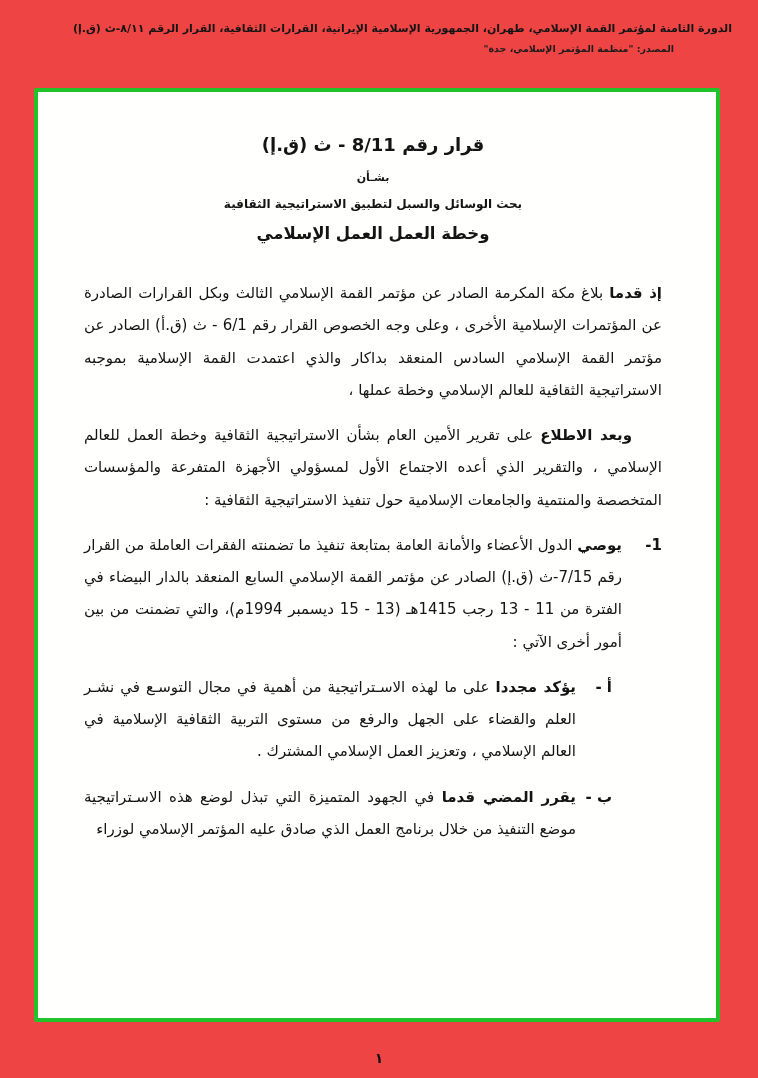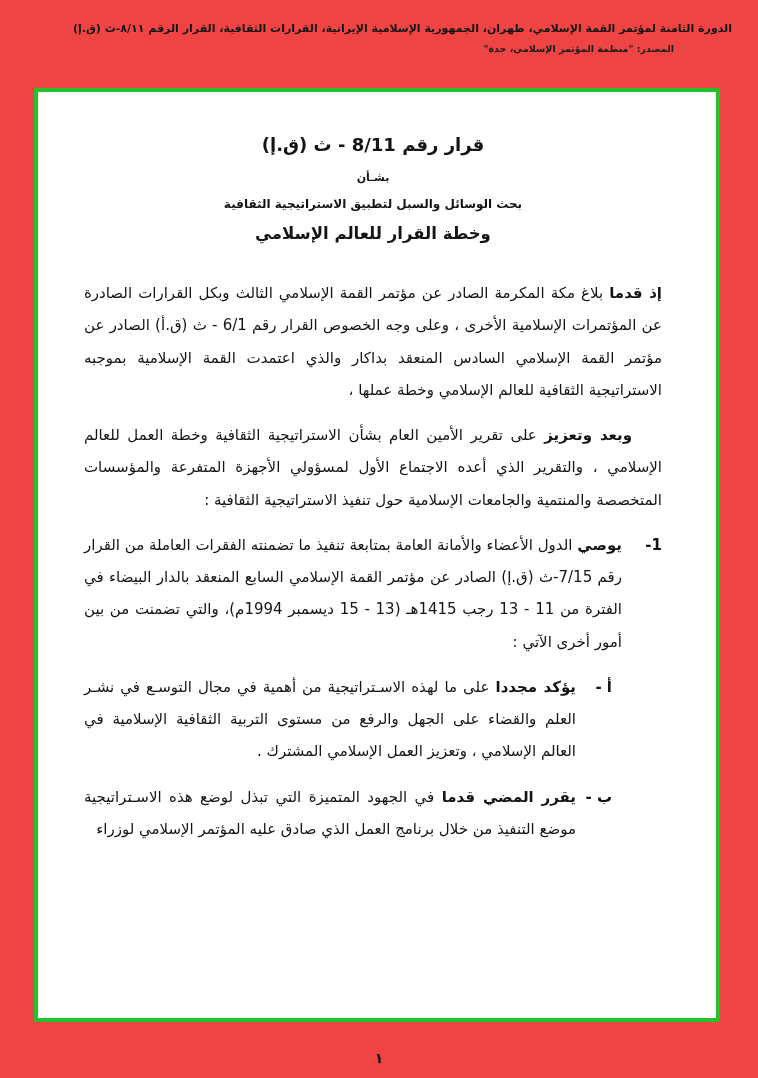--- a/index.html
+++ b/index.html
@@ -48,27 +48,27 @@
     <div class="hdr1">الدورة الثامنة لمؤتمر القمة الإسلامي، طهران، الجمهورية الإسلامية الإيرانية، القرارات الثقافية، القرار الرقم ٨/١١-ث (ق.إ)</div>
     <div class="hdr2">المصدر:  "منظمة المؤتمر الإسلامي، جدة"</div>
   </header>
 
   <main class="green-frame">
 
     <div class="title-block">
       <div class="t1">قرار رقم 8/11 - ث (ق.إ)</div>
       <div class="t2">بشـأن</div>
       <div class="t3">بحث الوسائل والسبل لتطبيق الاستراتيجية الثقافية</div>
-      <div class="t4">وخطة القرار للعالم الإسلامي</div>
+      <div class="t4">وخطة العمل العمل الإسلامي</div>
     </div>
 
 
     <p class="para"><span class="lead">إذ قدما</span><span> بلاغ مكة المكرمة الصادر عن مؤتمر القمة الإسلامي الثالث وبكل القرارات الصادرة عن المؤتمرات الإسلامية الأخرى ، وعلى وجه الخصوص القرار رقم 6/1 - ث (ق.أ) الصادر عن مؤتمر القمة الإسلامي السادس المنعقد بداكار والذي اعتمدت القمة الإسلامية بموجبه الاستراتيجية الثقافية للعالم الإسلامي وخطة عملها ،</span></p>
 
-    <p class="para indent"><span class="lead">وبعد وتعزيز</span><span> على تقرير الأمين العام بشأن الاستراتيجية الثقافية  وخطة العمل للعالم الإسلامي ، والتقرير الذي أعده الاجتماع الأول لمسؤولي الأجهزة المتفرعة والمؤسسات المتخصصة والمنتمية والجامعات الإسلامية حول تنفيذ الاستراتيجية الثقافية :</span></p>
+    <p class="para indent"><span class="lead">وبعد الاطلاع</span><span> على تقرير الأمين العام بشأن الاستراتيجية الثقافية  وخطة العمل للعالم الإسلامي ، والتقرير الذي أعده الاجتماع الأول لمسؤولي الأجهزة المتفرعة والمؤسسات المتخصصة والمنتمية والجامعات الإسلامية حول تنفيذ الاستراتيجية الثقافية :</span></p>
 
     <div class="num-item">
       <span class="marker">1-</span>
       <p class="item-body"><span class="lead">يوصي</span><span> الدول الأعضاء والأمانة العامة بمتابعة تنفيذ ما تضمنته الفقرات العاملة من القرار رقم 7/15-ث (ق.إ) الصادر عن مؤتمر القمة الإسلامي السابع المنعقد بالدار البيضاء في الفترة من 11 - 13 رجب 1415هـ (13 - 15 ديسمبر 1994م)، والتي تضمنت من بين أمور أخرى الآتي :</span></p>
     </div>
 
     <div class="letter-item">
       <span class="marker">أ -</span>
       <p class="item-body"><span class="lead">يؤكد مجددا</span><span> على ما لهذه الاسـتراتيجية من أهمية في مجال التوسـع في نشـر العلم والقضاء على الجهل والرفع من مستوى التربية الثقافية الإسلامية في العالم الإسلامي ، وتعزيز العمل الإسلامي المشترك .</span></p>
     </div>

